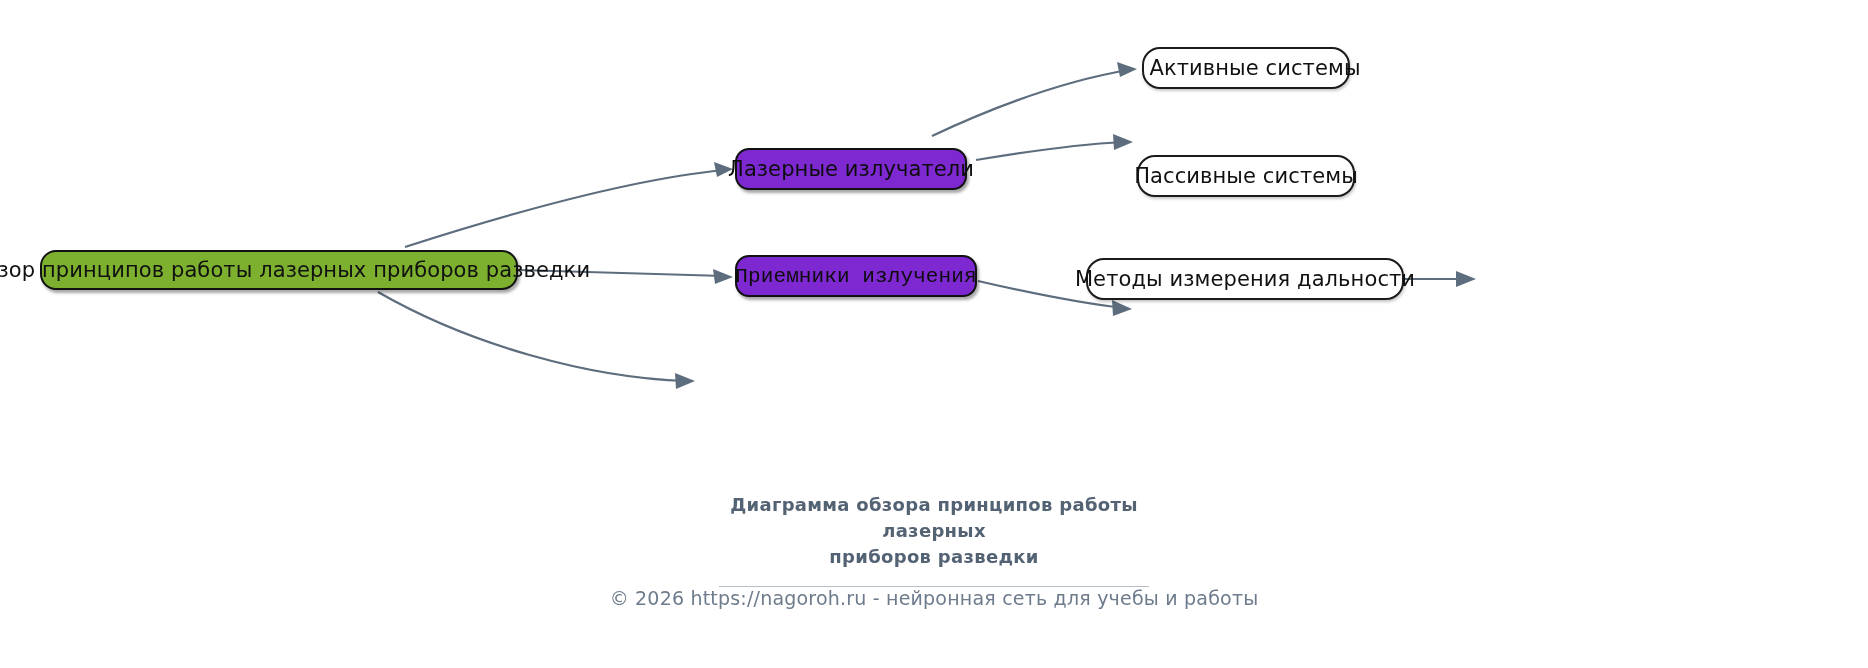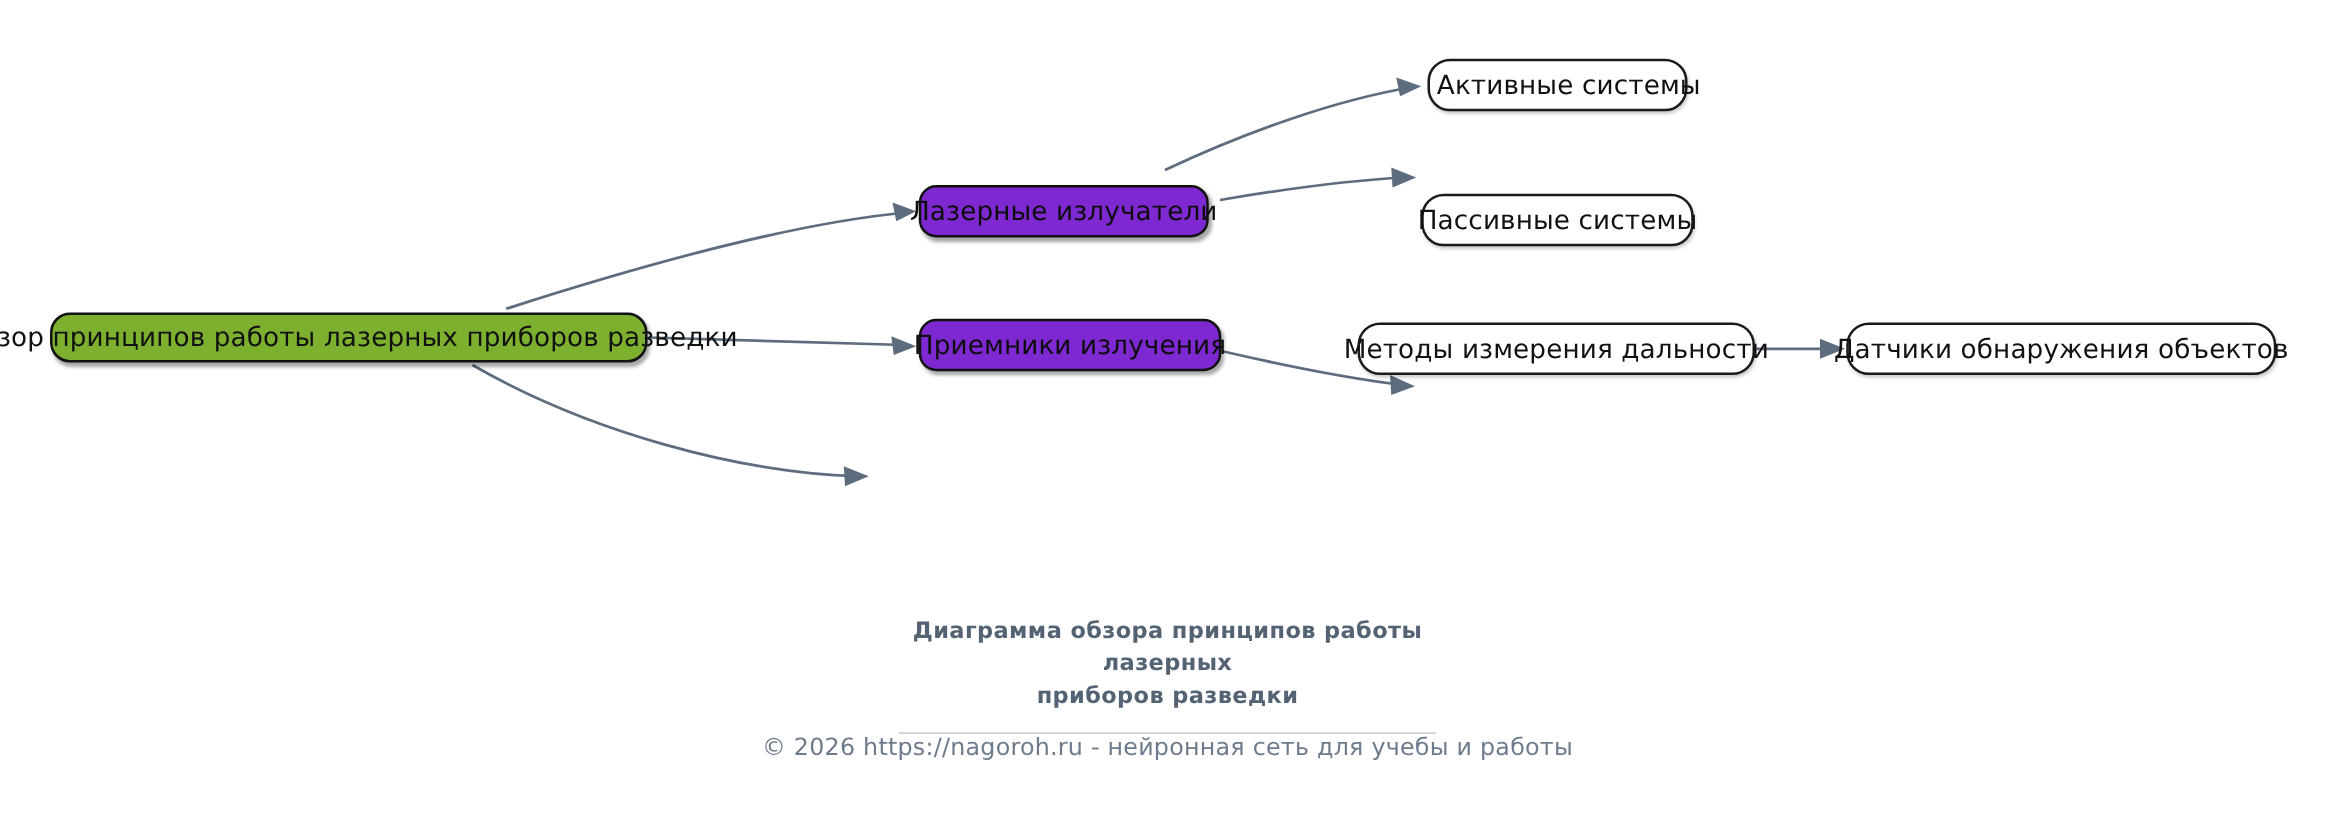--- a/index.html
+++ b/index.html
@@ -156,40 +156,37 @@
   </svg>
 
   <div class="node node-root" id="node-root" style="left:40px; top:250px; width:478px; height:40px;">
     <span class="node-label">Обзор принципов работы лазерных приборов разведки</span>
   </div>
 
   <div class="node node-branch" id="node-laser-emitters" style="left:735px; top:148px; width:232px; height:42px;">
     <span class="node-label">Лазерные излучатели</span>
   </div>
 
-  <div class="node node-branch" id="node-radiation-receivers" style="left:735px; top:255px; width:242px; height:42px;">
+  <div class="node node-branch" id="node-radiation-receivers" style="left:735px; top:255px; width:242px; height:42px;font-family:Liberation Mono, monospace;">
     <span class="node-label">Приемники излучения</span>
   </div>
 
 
   <div class="node node-leaf" id="node-active-systems" style="left:1142px; top:47px; width:208px; height:42px;padding-left:18px;">
     <span class="node-label">Активные системы</span>
   </div>
 
   <div class="node node-leaf" id="node-range-measurement-methods" style="left:1086px; top:258px; width:318px; height:42px;">
     <span class="node-label">Методы измерения дальности</span>
   </div>
 
   <div class="node node-leaf" id="node-passive-systems" style="left:1137px; top:155px; width:218px; height:42px;">
     <span class="node-label">Пассивные системы</span>
   </div>
 
-  <div class="node node-leaf" id="node-object-detection-sensors" style="left:1477px; top:258px; width:344px; height:42px;">
-    <span class="node-label">Датчики обнаружения объектов</span>
-  </div>
 
   <div id="caption-block">
     <div id="caption-title">
       <span>Диаграмма обзора принципов работы лазерных</span><br>
       <span>приборов разведки</span>
     </div>
     <div id="caption-rule"></div>
     <div id="footer-text">© 2026 https://nagoroh.ru - нейронная сеть для учебы и работы</div>
   </div>
 

